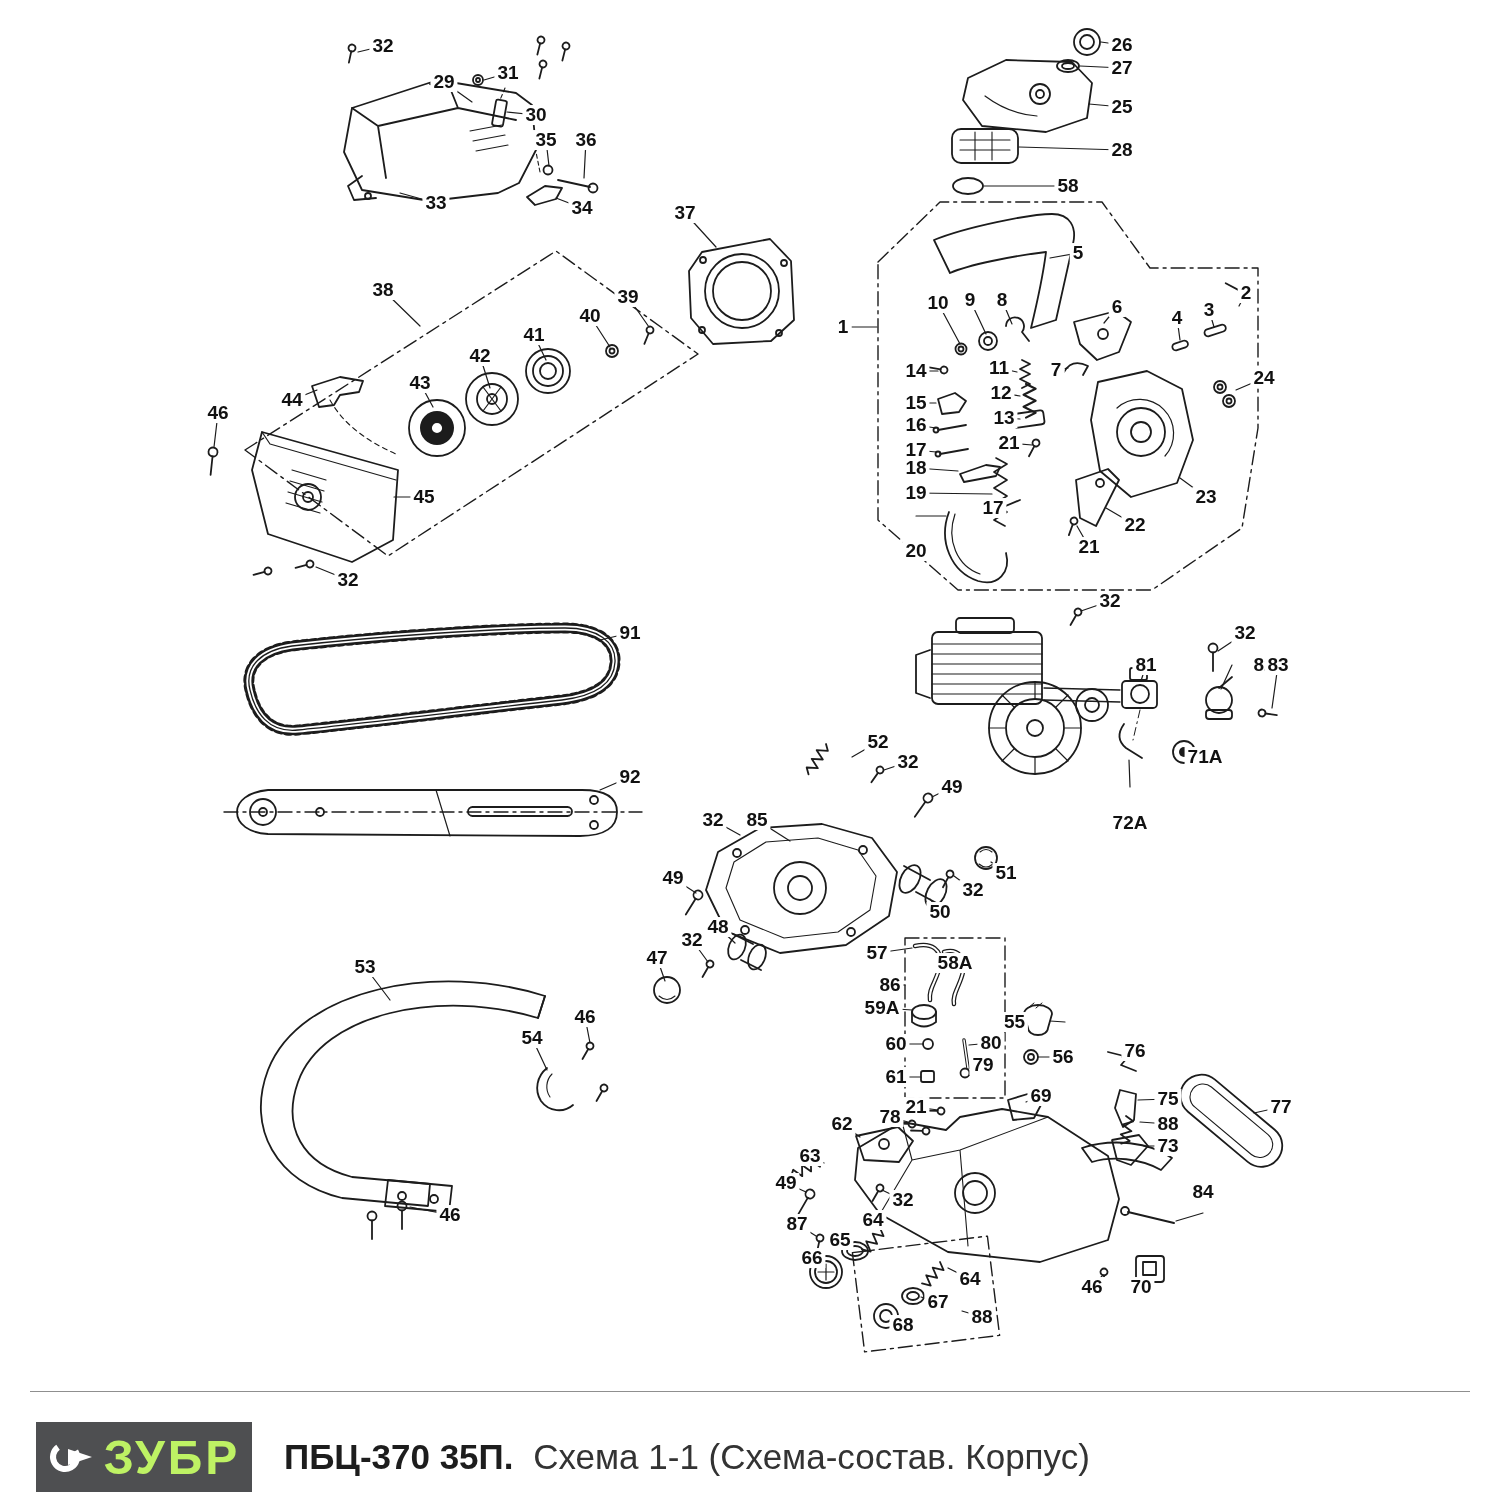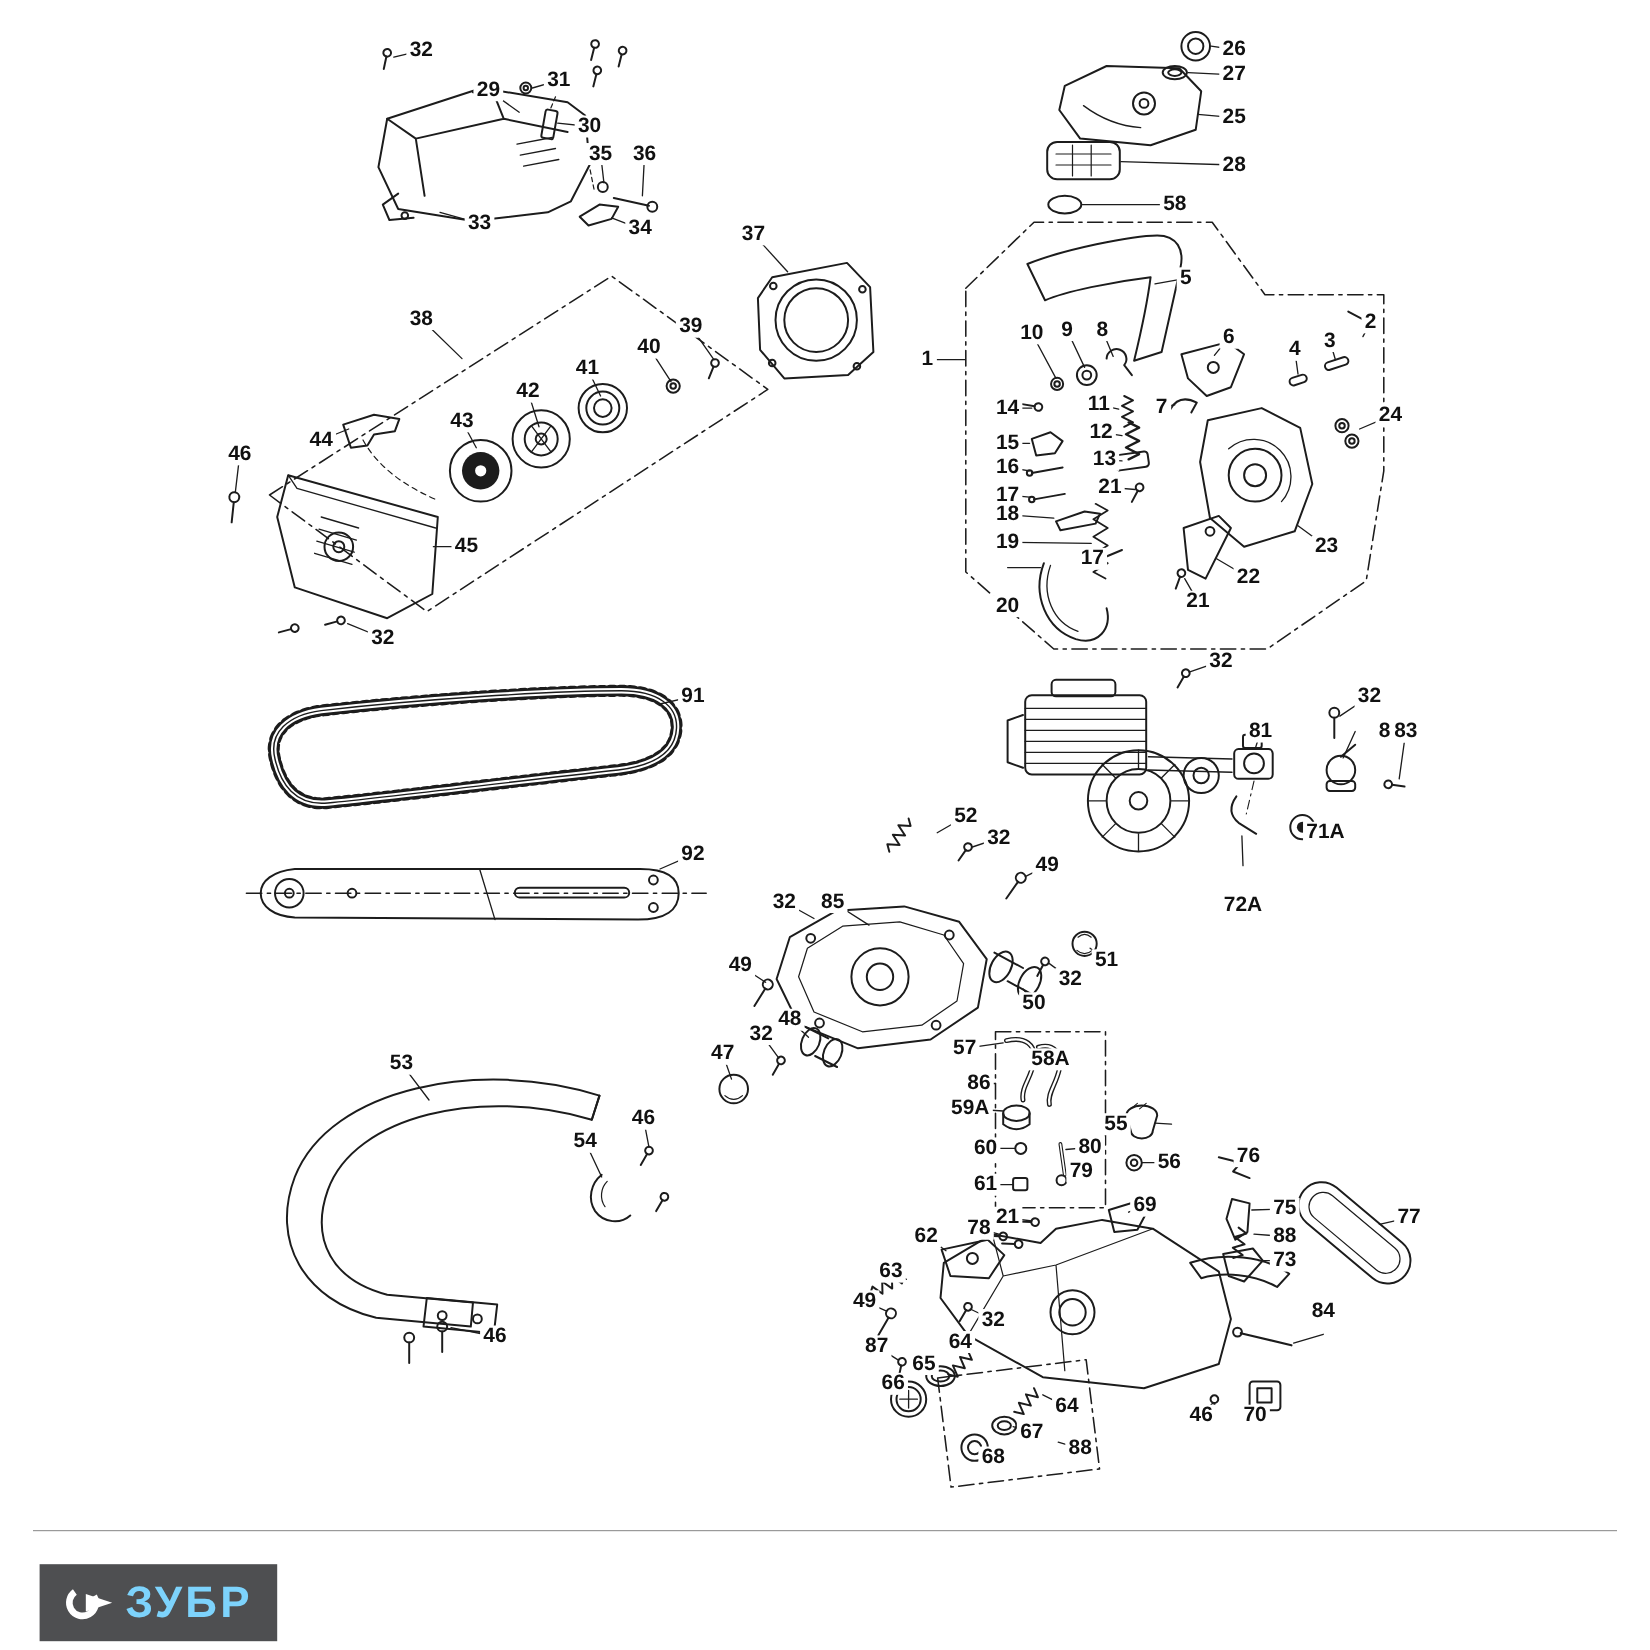--- a/index.html
+++ b/index.html
@@ -6,21 +6,21 @@
   .canvas{position:relative;width:1500px;height:1500px;background:#fff;
           font-family:"Liberation Sans",sans-serif;overflow:hidden;}
   svg.art{position:absolute;left:0;top:0;}
   #labels{position:absolute;left:0;top:0;width:1500px;height:1500px;}
   .part-label{position:absolute;transform:translate(-50%,-50%);font-size:19px;font-weight:bold;
               color:#111;background:#fff;padding:0 3px;line-height:1.05;white-space:nowrap;}
   .dd{stroke-dasharray:14 5 3 5;stroke-width:1.4;}
   .footer-rule{position:absolute;left:30px;width:1440px;top:1391px;border-top:1.5px solid #8f8f8f;}
   .footer{position:absolute;left:36px;top:1422px;height:70px;display:flex;align-items:center;gap:32px;}
   .logo-box{width:216px;height:70px;background:#4e4f51;display:flex;align-items:center;justify-content:center;gap:10px;}
-  .logo-text{color:#7dd3fc;font-size:40px;font-weight:800;letter-spacing:3px;}
+  .logo-text{color:#bef264;font-size:48px;font-weight:800;letter-spacing:3px;}
   .title{font-size:35px;color:#1d1d1d;white-space:nowrap;}
   .t-bold{font-weight:700;}
   .t-reg{font-weight:400;color:#333;margin-left:10px;}
 </style>
 </head>
 <body>
 
 <div class="canvas">
 
   <svg class="art" width="1500" height="1500" viewBox="0 0 1500 1500">
@@ -542,15 +542,19 @@
   <div class="footer-rule"></div>
 
   <div class="footer">
     <div class="logo-box">
       <svg width="46" height="40" viewBox="0 0 46 40">
         <circle cx="17" cy="20" r="12" fill="none" stroke="#fff" stroke-width="6" stroke-dasharray="55 20" transform="rotate(-30 17 20)"></circle>
         <path d="M20,12 L44,20 L20,28 Z" fill="#fff"></path>
       </svg>
       <span class="logo-text">ЗУБР</span>
     </div>
+    <div class="title">
+      <span class="t-bold">ПБЦ-370 35П.</span>
+      <span class="t-reg">Схема 1-1 (Схема-состав. Корпус)</span>
+    </div>
   </div>
 
 </div>
 
 </body></html>

